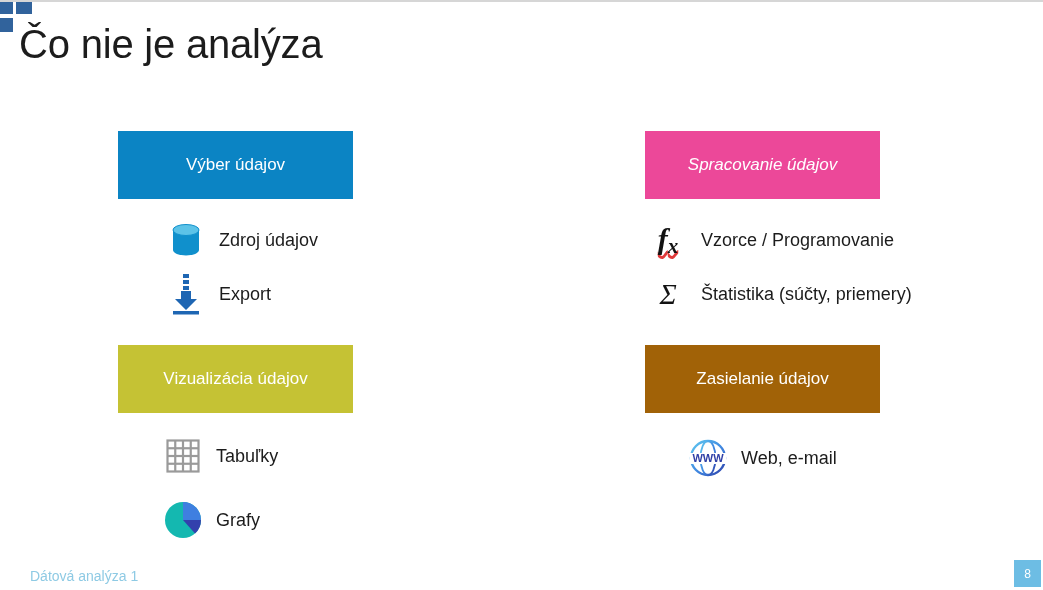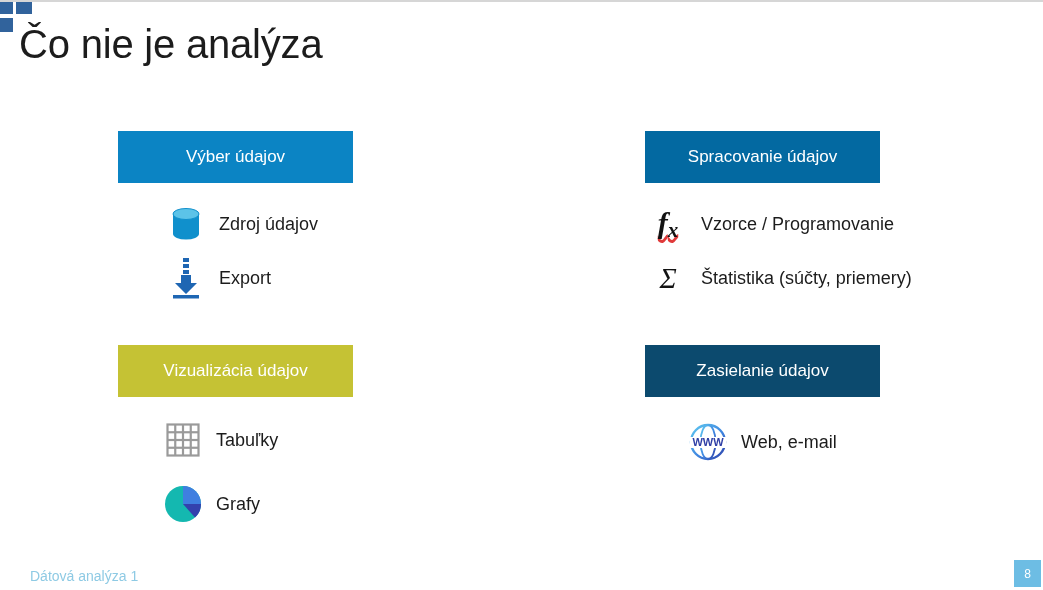--- a/index.html
+++ b/index.html
@@ -54,33 +54,33 @@
     font-weight: 400;
     color: #1c1c1c;
     letter-spacing: -0.2px;
     white-space: nowrap;
   }
 
   
   .block { position: absolute; }
   .block-header {
     width: 235px;
-    height: 52px;
+    height: 68px;
     display: flex;
     align-items: center;
     justify-content: center;
     color: #ffffff;
     font-size: 17px;
     font-weight: 400;
     white-space: nowrap;
   }
   .hdr-blue   { background: #0b84c4; }
-  .hdr-teal   { background: #0369a1; }
+  .hdr-teal   { background: #ec4899; font-style: italic; }
   .hdr-olive  { background: #c5c234; }
-  .hdr-amber  { background: #0c4a6e; }
+  .hdr-amber  { background: #a16207; }
 
   .items { margin-top: 18px; }
   .item {
     display: flex;
     align-items: center;
     height: 46px;
     margin-bottom: 8px;
   }
   .item-icon {
     width: 46px;

